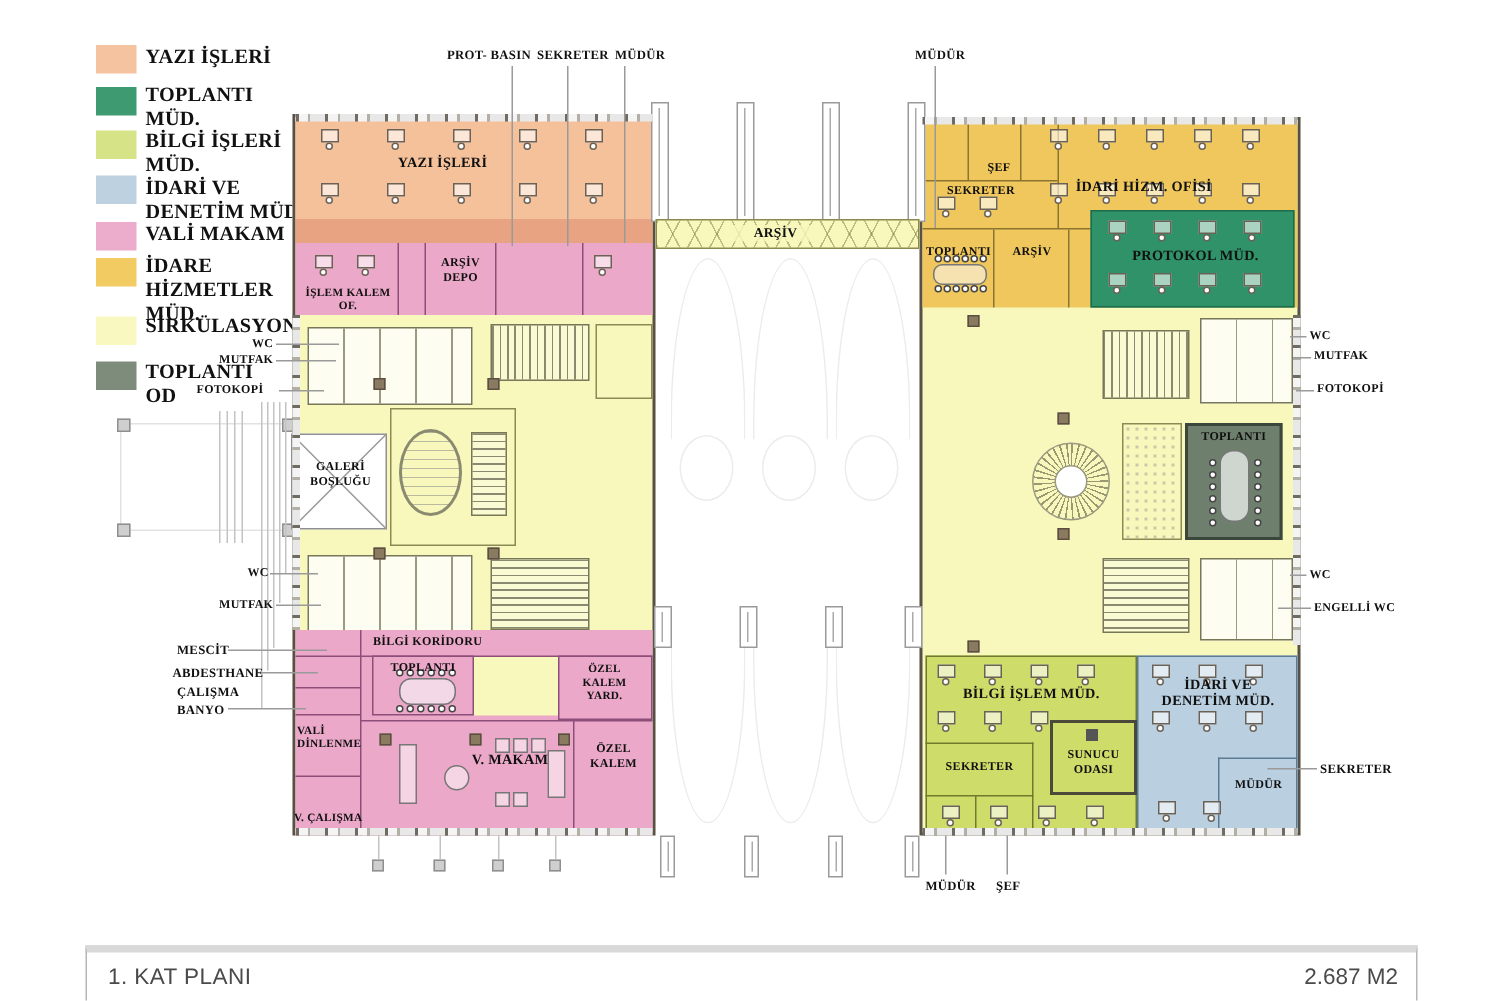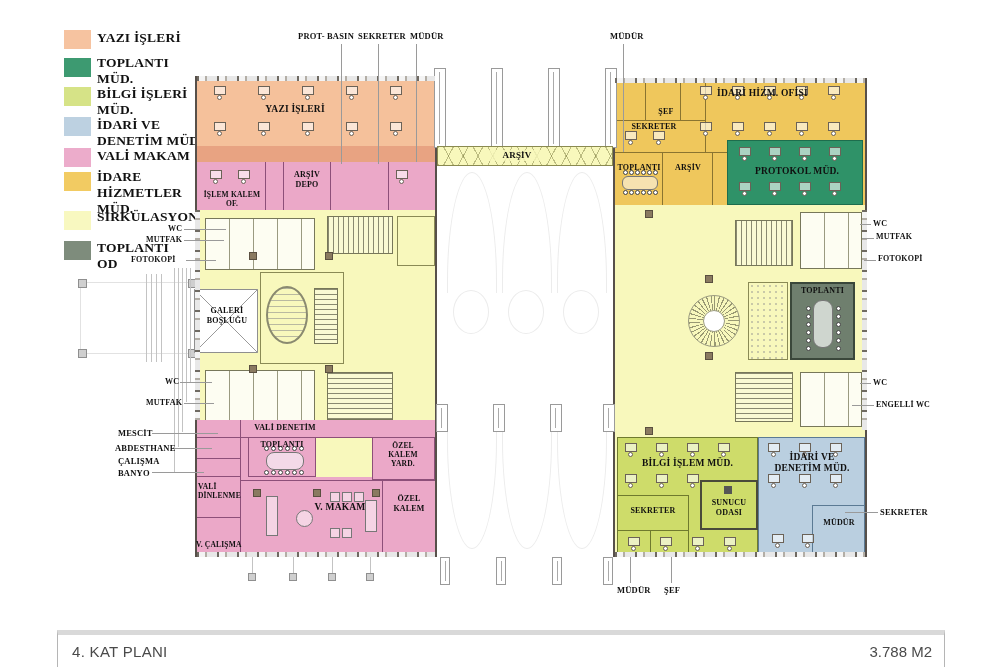--- a/index.html
+++ b/index.html
@@ -243,21 +243,21 @@
 
     <div class="abs" style="left:260px;top:272px;width:84px;height:92px;border:1px solid #8a8a55"></div>
     <div class="abs" style="left:266px;top:286px;width:42px;height:58px;border:2px solid #8a8a70;border-radius:50%;background:repeating-linear-gradient(180deg,#b9b9a0 0 1px,transparent 1px 6px)"></div>
     <div class="room stairsV" style="left:314px;top:288px;width:24px;height:56px"></div>
 
     <div class="wcblk" style="left:205px;top:370px;width:108px;height:50px"></div>
     <div class="room stairsV" style="left:327px;top:372px;width:66px;height:48px"></div>
 
     <div class="room pink" style="left:197px;top:420px;width:238px;height:137px"></div>
     <div class="wall wallP" style="left:197px;top:437px;width:238px;height:1px"></div>
-    <div class="rl f8" style="left:240px;top:423px;width:90px;white-space:nowrap">VALİ DENETİM</div>
+    <div class="rl f8" style="left:240px;top:423px;width:90px;white-space:nowrap">BİLGİ KORİDORU</div>
     <div class="wall wallP" style="left:240px;top:420px;width:1px;height:137px"></div>
     <div class="wall wallP" style="left:197px;top:458px;width:43px;height:1px"></div>
     <div class="wall wallP" style="left:197px;top:476px;width:43px;height:1px"></div>
     <div class="wall wallP" style="left:197px;top:517px;width:43px;height:1px"></div>
 
     <div class="abs" style="left:248px;top:437px;width:68px;height:40px;border:1px solid #8d4f79"></div>
     <div class="rl f8" style="left:252px;top:440px;width:60px">TOPLANTI</div>
     <div class="furn" style="left:266px;top:452px;width:36px;height:16px;border-radius:8px;background:#f3d9e8"></div>
 
     <div class="room yellow" style="left:316px;top:438px;width:56px;height:39px"></div>
@@ -303,21 +303,21 @@
 
     <div class="room gold" style="left:615px;top:80px;width:250px;height:125px"></div>
     <div class="wall wallG" style="left:645px;top:80px;width:1px;height:40px"></div>
     <div class="wall wallG" style="left:680px;top:80px;width:1px;height:40px"></div>
     <div class="wall wallG" style="left:615px;top:120px;width:90px;height:1px"></div>
     <div class="wall wallG" style="left:705px;top:80px;width:1px;height:72px"></div>
     <div class="wall wallG" style="left:615px;top:152px;width:112px;height:1px"></div>
     <div class="wall wallG" style="left:662px;top:153px;width:1px;height:52px"></div>
     <div class="wall wallG" style="left:712px;top:153px;width:1px;height:52px"></div>
     <div class="rl f8" style="left:648px;top:107px;width:36px">ŞEF</div>
-    <div class="rl f10" style="left:690px;top:88px;width:145px;white-space:nowrap">İDARİ HİZM. OFİSİ</div>
+    <div class="rl f10" style="left:690px;top:120px;width:145px;white-space:nowrap">İDARİ HİZM. OFİSİ</div>
     <div class="rl f8" style="left:618px;top:122px;width:72px">SEKRETER</div>
     <div class="rl f8" style="left:615px;top:163px;width:48px">TOPLANTI</div>
     <div class="rl f8" style="left:666px;top:163px;width:44px">ARŞİV</div>
     <div class="furn" style="left:622px;top:176px;width:34px;height:12px;border-radius:6px;background:#f6e2b0"></div>
 
     <div class="room green" style="left:727px;top:140px;width:136px;height:65px;border:1px solid #1d6d4d"></div>
     <div class="rl f10" style="left:747px;top:166px;width:100px;white-space:nowrap">PROTOKOL MÜD.</div>
 
     <div class="room stairsH" style="left:735px;top:220px;width:58px;height:46px"></div>
     <div class="wcblk" style="left:800px;top:212px;width:60px;height:55px"></div>
@@ -349,22 +349,22 @@
     <div class="wall wallB" style="left:812px;top:505px;width:1px;height:50px"></div>
     <div class="wall wallB" style="left:812px;top:505px;width:53px;height:1px"></div>
     <div class="rl f8" style="left:814px;top:518px;width:50px">MÜDÜR</div>
 
     <div class="winH" style="left:615px;top:78px;width:250px"></div>
     <div class="winH" style="left:615px;top:552px;width:250px"></div>
     <div class="winV" style="left:862px;top:210px;height:220px"></div>
   </div>
 
   <div id="footer">
-    <div class="t">4. KAT PLANI</div>
-    <div class="a">3.788 M2</div>
+    <div class="t">1. KAT PLANI</div>
+    <div class="a">2.687 M2</div>
   </div>
 <div class="desk" style="left: 214px; top: 86px;"></div>
     <div class="desk" style="left: 258px; top: 86px;"></div>
     <div class="desk" style="left: 302px; top: 86px;"></div>
     <div class="desk" style="left: 346px; top: 86px;"></div>
     <div class="desk" style="left: 390px; top: 86px;"></div>
     <div class="desk" style="left: 214px; top: 122px;"></div>
     <div class="desk" style="left: 258px; top: 122px;"></div>
     <div class="desk" style="left: 302px; top: 122px;"></div>
     <div class="desk" style="left: 346px; top: 122px;"></div>

